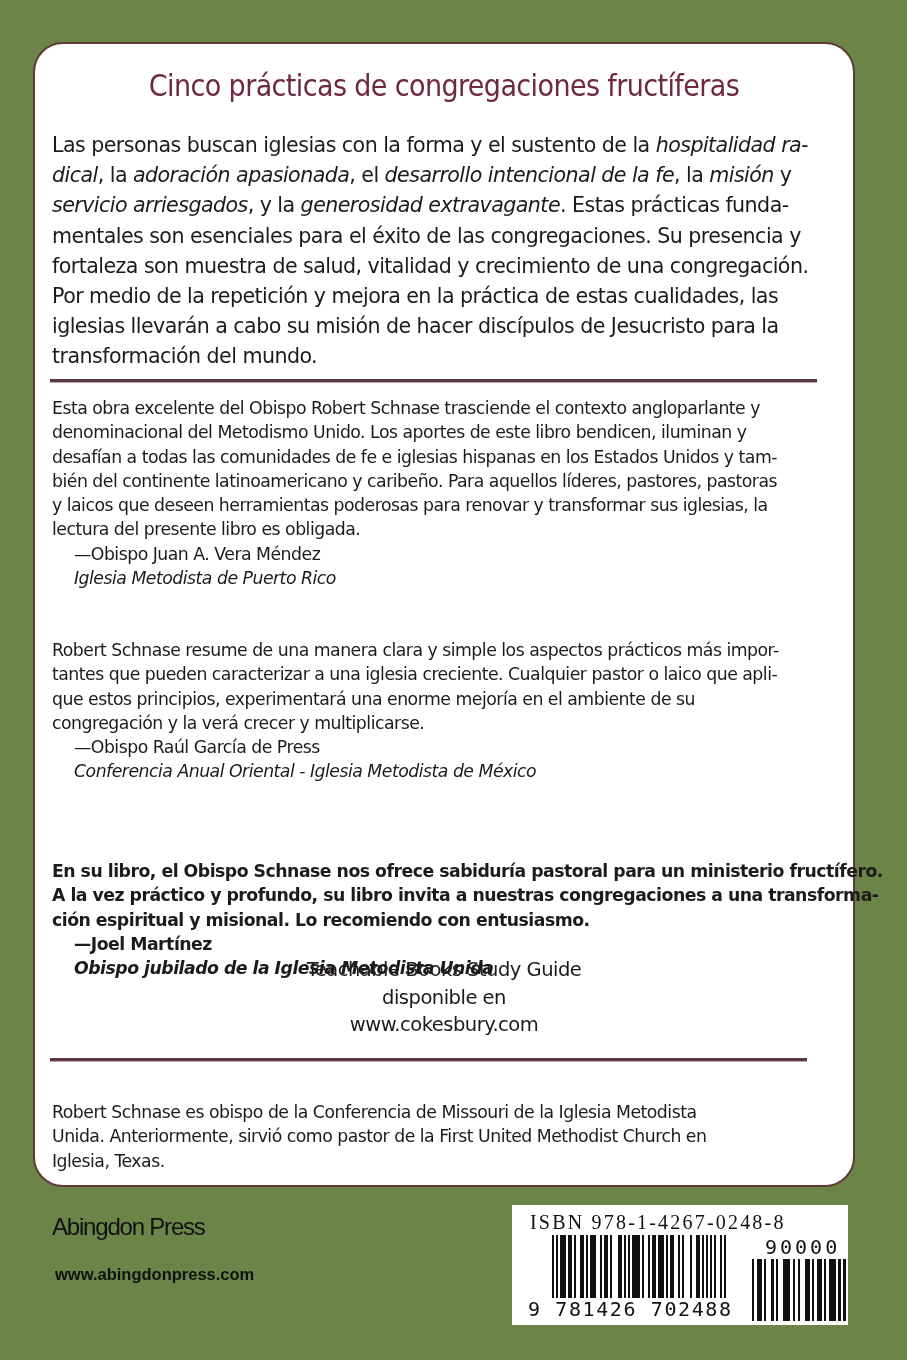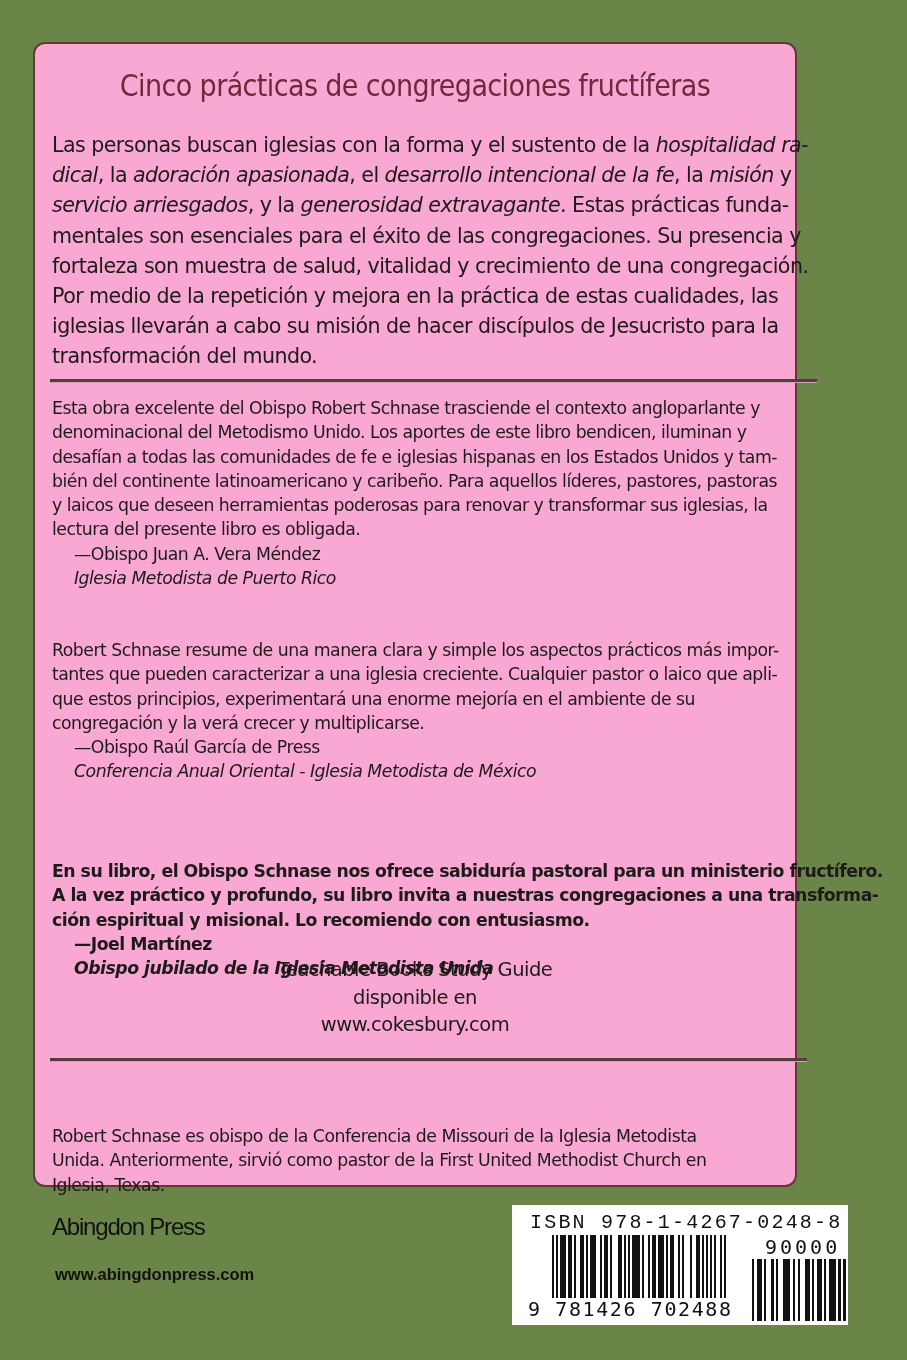--- a/index.html
+++ b/index.html
@@ -3,24 +3,24 @@
 <meta charset="utf-8">
 <style>
   html, body { margin:0; padding:0; }
   body {
     width:907px; height:1360px; overflow:hidden;
     background:#6b8447;
     position:relative;
     font-family:"DejaVu Sans Condensed","DejaVu Sans", sans-serif;
   }
   .panel {
-    position:absolute; left:33px; top:42px; width:764px; height:1145px;
-    background:#f9a8d4;
+    position:absolute; left:33px; top:42px; width:822px; height:1145px;
+    background:#ffffff;
     border:2px solid #5e3b33;
-    border-radius:12px;
+    border-radius:30px;
     box-sizing:border-box;
   }
   .title {
     position:absolute; left:0; top:24px; width:100%;
     text-align:center;
     color:#6e2a3c;
     font-family:"DejaVu Sans", sans-serif;
     font-stretch:condensed;
     font-size:30px; letter-spacing:-0.6px;
     line-height:36px;
@@ -63,21 +63,21 @@
     font-family:"Liberation Sans", sans-serif;
     font-weight:bold; font-size:16.5px; color:#111;
     line-height:22px;
   }
   .barcode-box {
     position:absolute; left:512px; top:1205px; width:336px; height:120px;
     background:#fff;
   }
   .isbn-text {
     position:absolute; left:18px; top:6px;
-    font-family:Liberation Mono, monospace;
+    font-family:Liberation Serif, serif;
     font-size:20px; letter-spacing:2.2px; color:#111;
   }
   .bars { position:absolute; left:40px; top:30px; height:72px; width:190px; }
   .bars2 { position:absolute; left:240px; top:54px; height:62px; width:90px; }
   .bar { position:absolute; top:0; bottom:0; background:#111; }
   .addon-digits {
     position:absolute; left:253px; top:30px;
     font-family:"DejaVu Sans Mono", monospace;
     font-size:20px; letter-spacing:3px; color:#111;
   }
@@ -136,21 +136,21 @@
   </div>
 
   <div class="study">
     <div>Teachable Books Study Guide</div>
     <div>disponible en</div>
     <div>www.cokesbury.com</div>
   </div>
 
   <div class="divider" style="left:15px; top:1014px; width:757px;"></div>
 
-  <div class="block" style="top:1080px;">
+  <div class="block" style="top:1056px;">
     <span class="line">Robert Schnase es obispo de la Conferencia de Missouri de la Iglesia Metodista</span>
     <span class="line">Unida. Anteriormente, sirvió como pastor de la First United Methodist Church en</span>
     <span class="line">Iglesia, Texas.</span>
   </div>
 </div>
 
 <div class="publisher">Abingdon Press</div>
 <div class="pub-url">www.abingdonpress.com</div>
 
 <div class="barcode-box">

